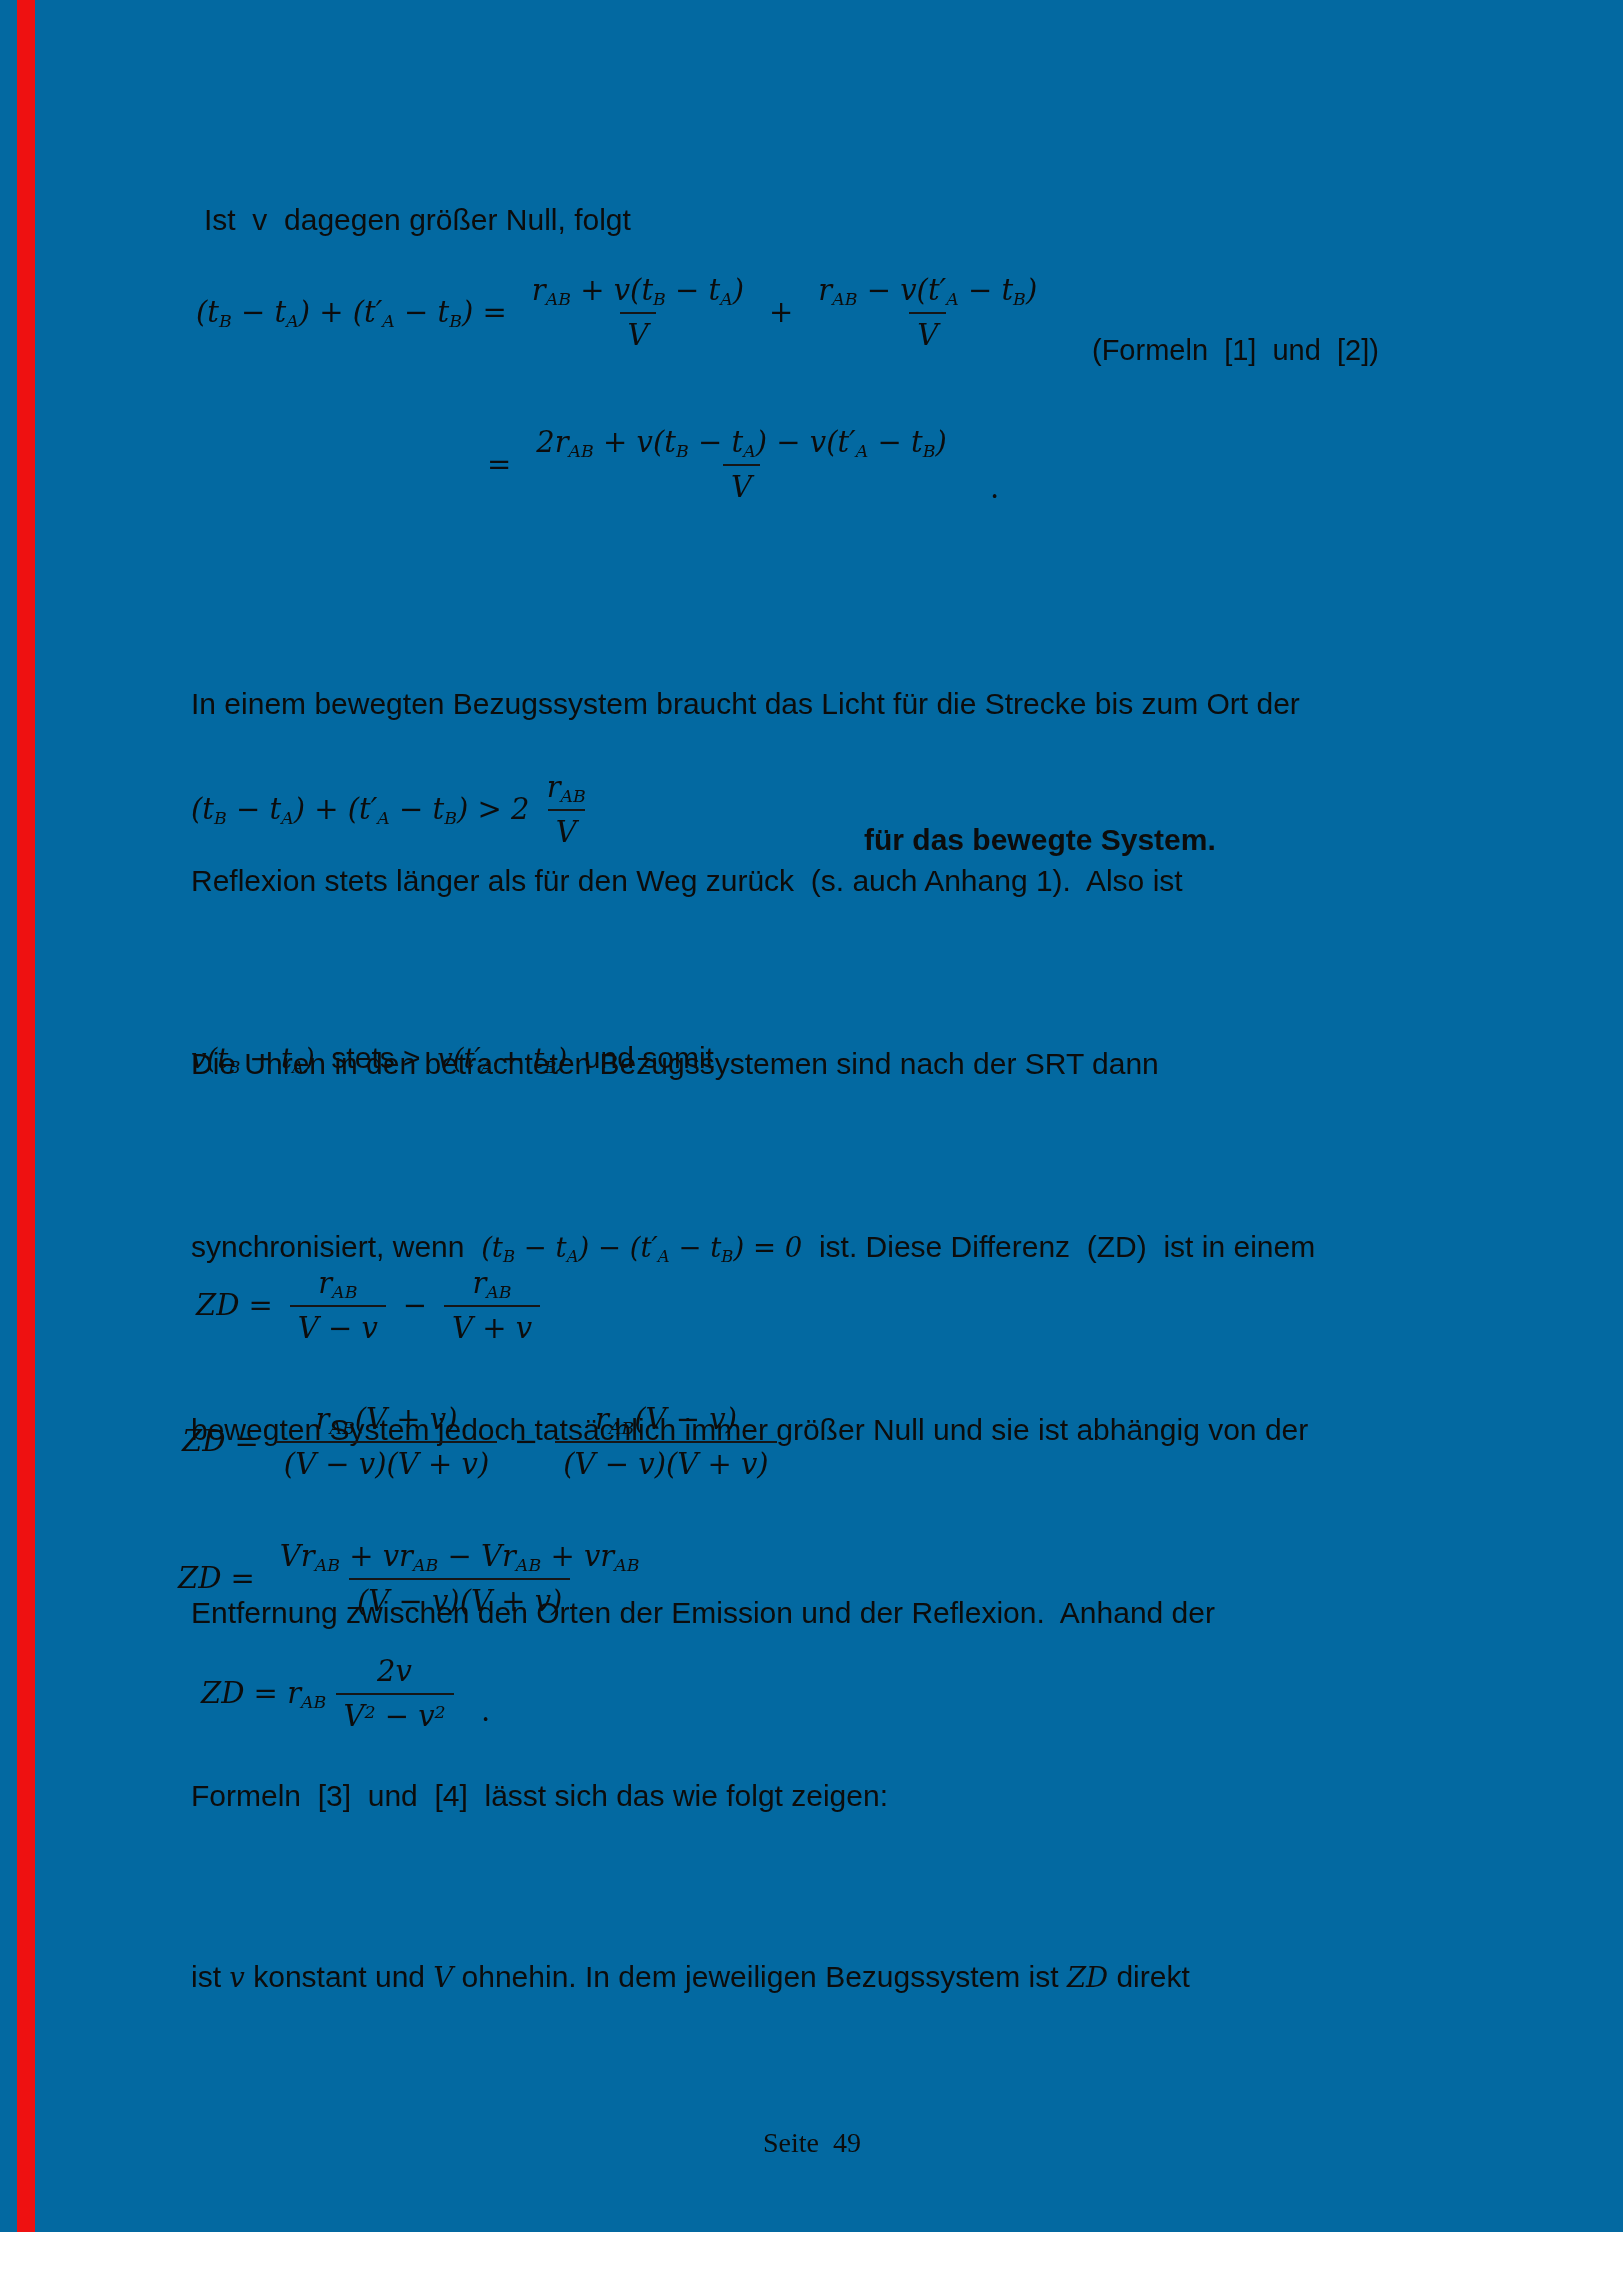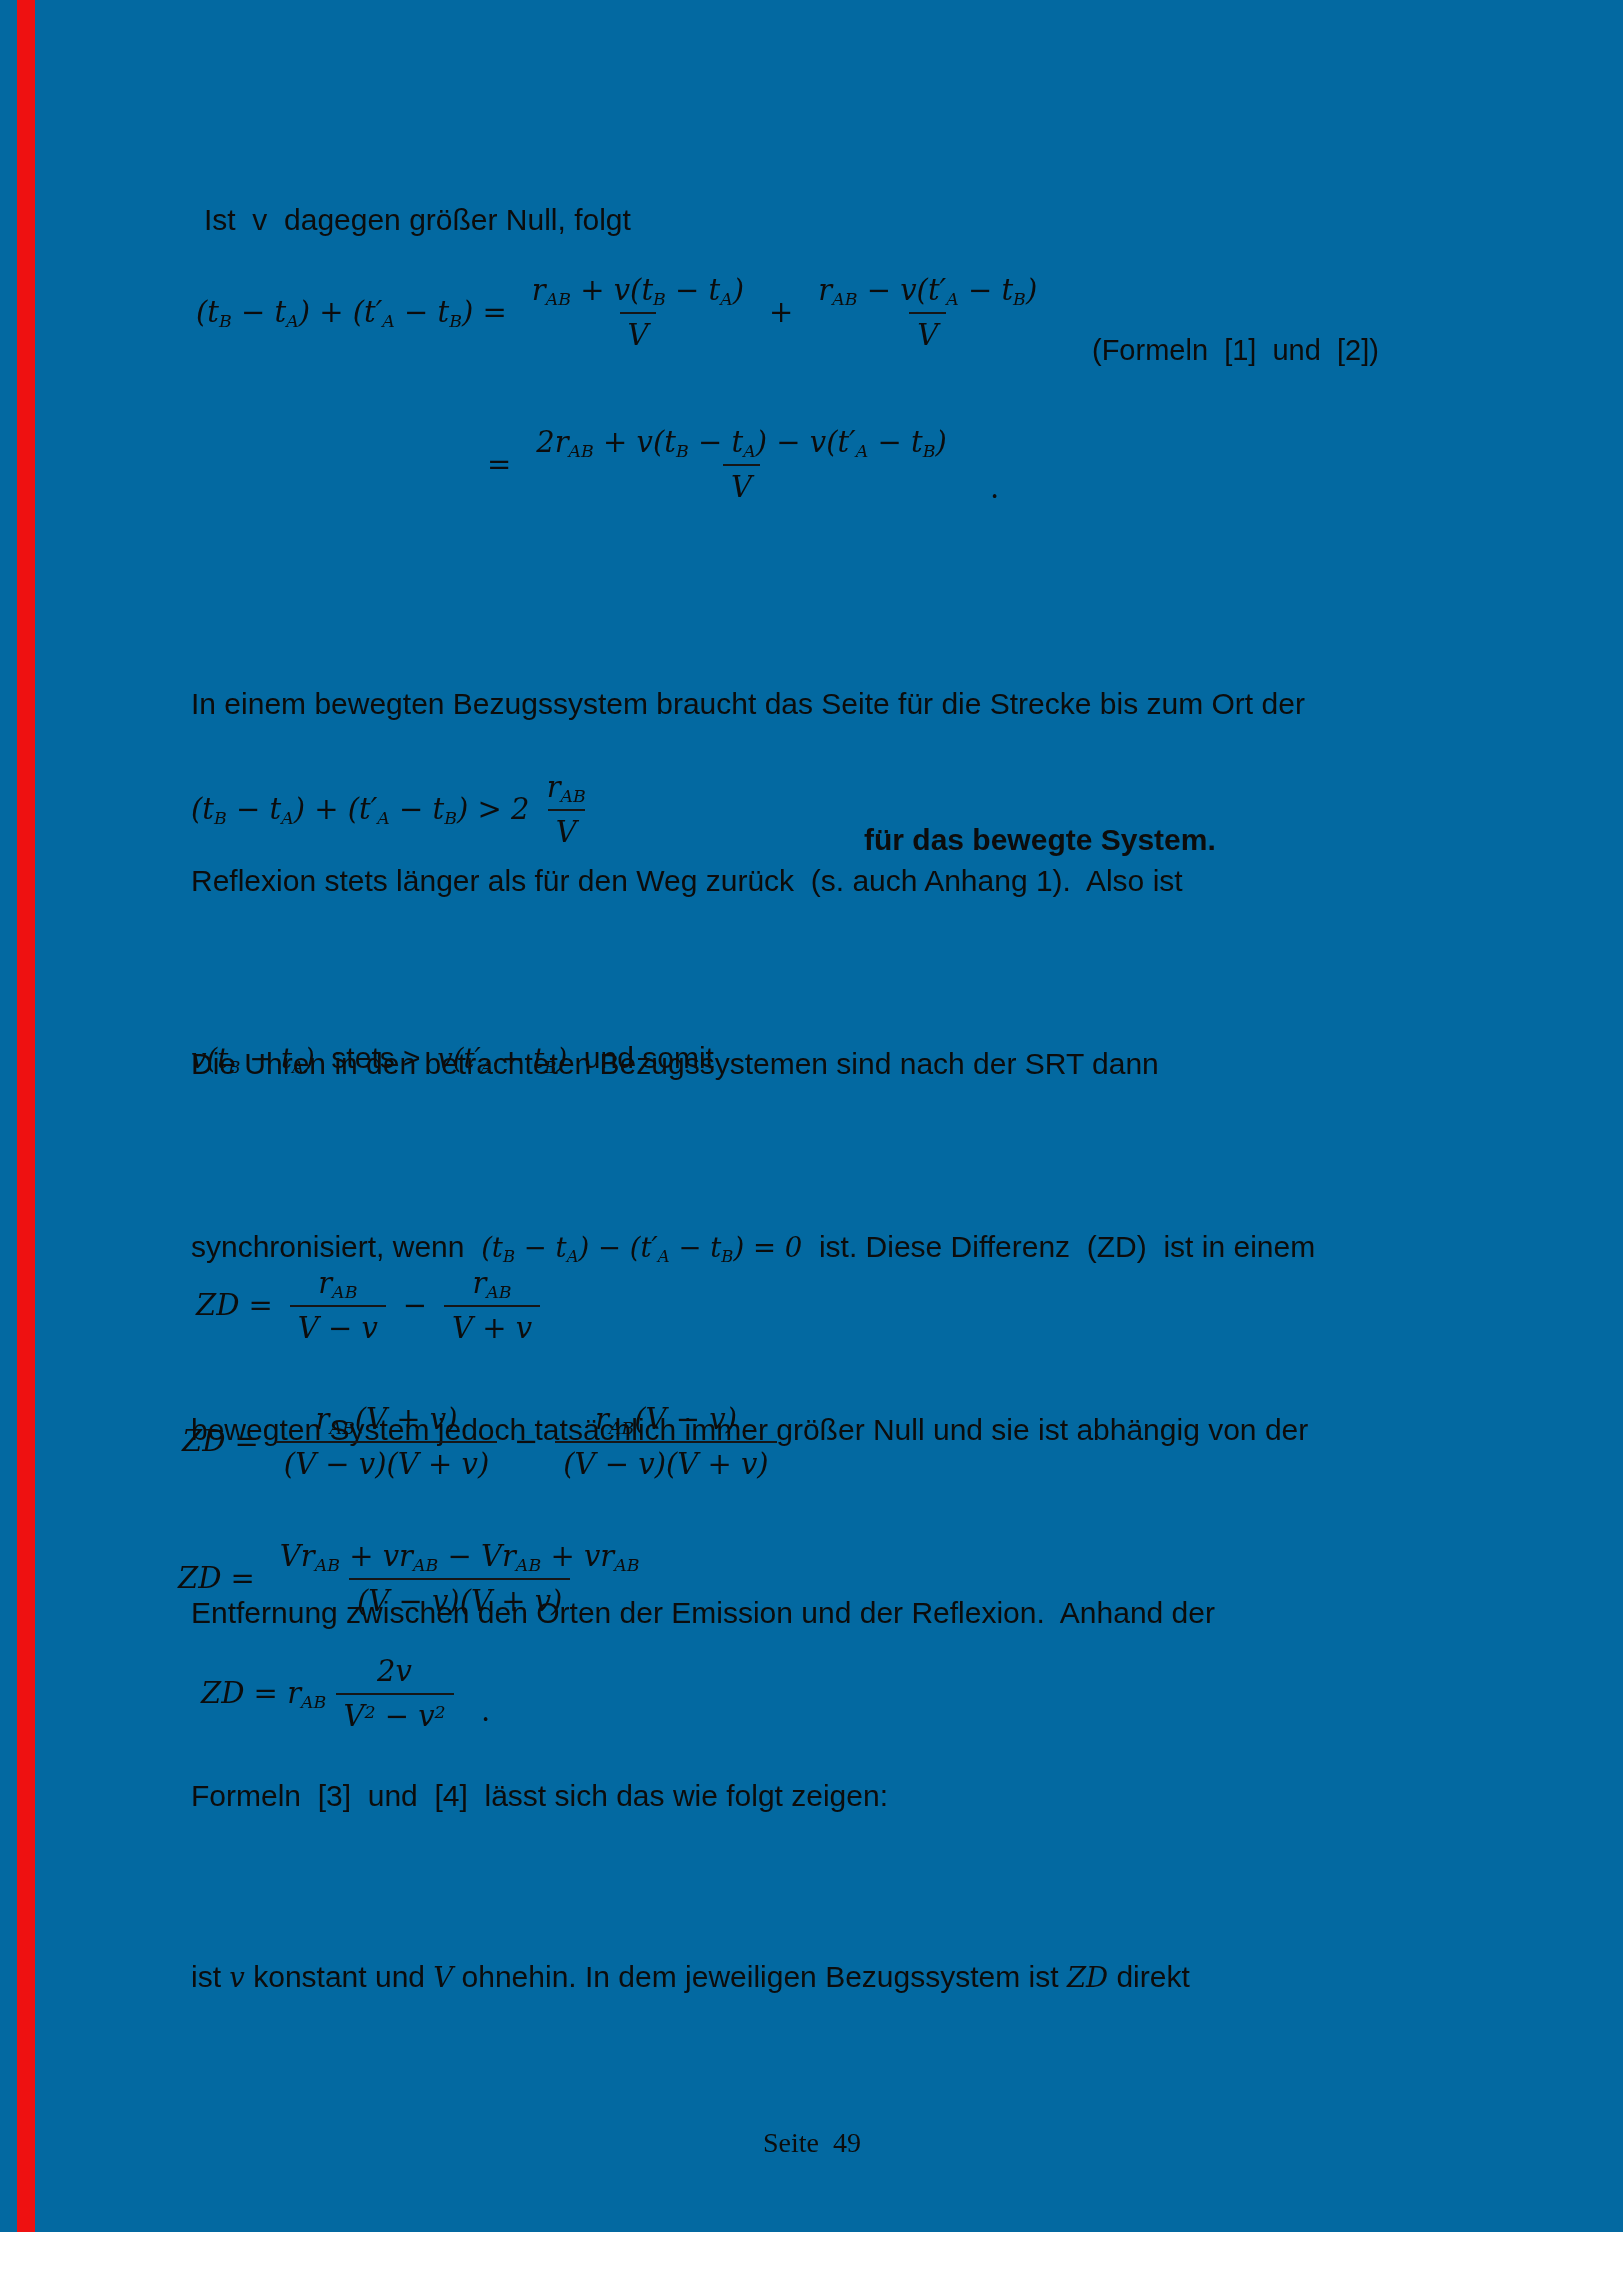--- a/index.html
+++ b/index.html
@@ -53,21 +53,21 @@
   <div class="frow gap26" style="left:487px;top:404px;height:121px;">
     <span class="math">=</span>
     <span class="frac">
       <span class="num math">2r<sub>AB</sub> + v(t<sub>B</sub> − t<sub>A</sub>) − v(t′<sub>A</sub> − t<sub>B</sub>)</span>
       <span class="den math">V</span>
     </span>
     <span class="low-dot">.</span>
   </div>
 
   <div class="abs para txt" style="left:191px;top:556px;line-height:59px;">
-    <div class="pline">In einem bewegten Bezugssystem braucht das Seite für die Strecke bis zum Ort der</div>
+    <div class="pline">In einem bewegten Bezugssystem braucht das Licht für die Strecke bis zum Ort der</div>
     <div class="pline">Reflexion stets länger als für den Weg zurück  (s. auch Anhang 1).  Also ist</div>
     <div class="pline"><span class="imath">v(t<sub>B</sub> − t<sub>A</sub>)</span><span>  stets &gt;  </span><span class="imath">v(t′<sub>A</sub> − t<sub>B</sub>)</span><span>  und somit</span></div>
   </div>
 
   <div class="frow gap14" style="left:191px;top:754px;height:111px;">
     <span class="math">(t<sub>B</sub> − t<sub>A</sub>) + (t′<sub>A</sub> − t<sub>B</sub>) &gt; 2</span>
     <span class="frac">
       <span class="num math">r<sub>AB</sub></span>
       <span class="den math">V</span>
     </span>

